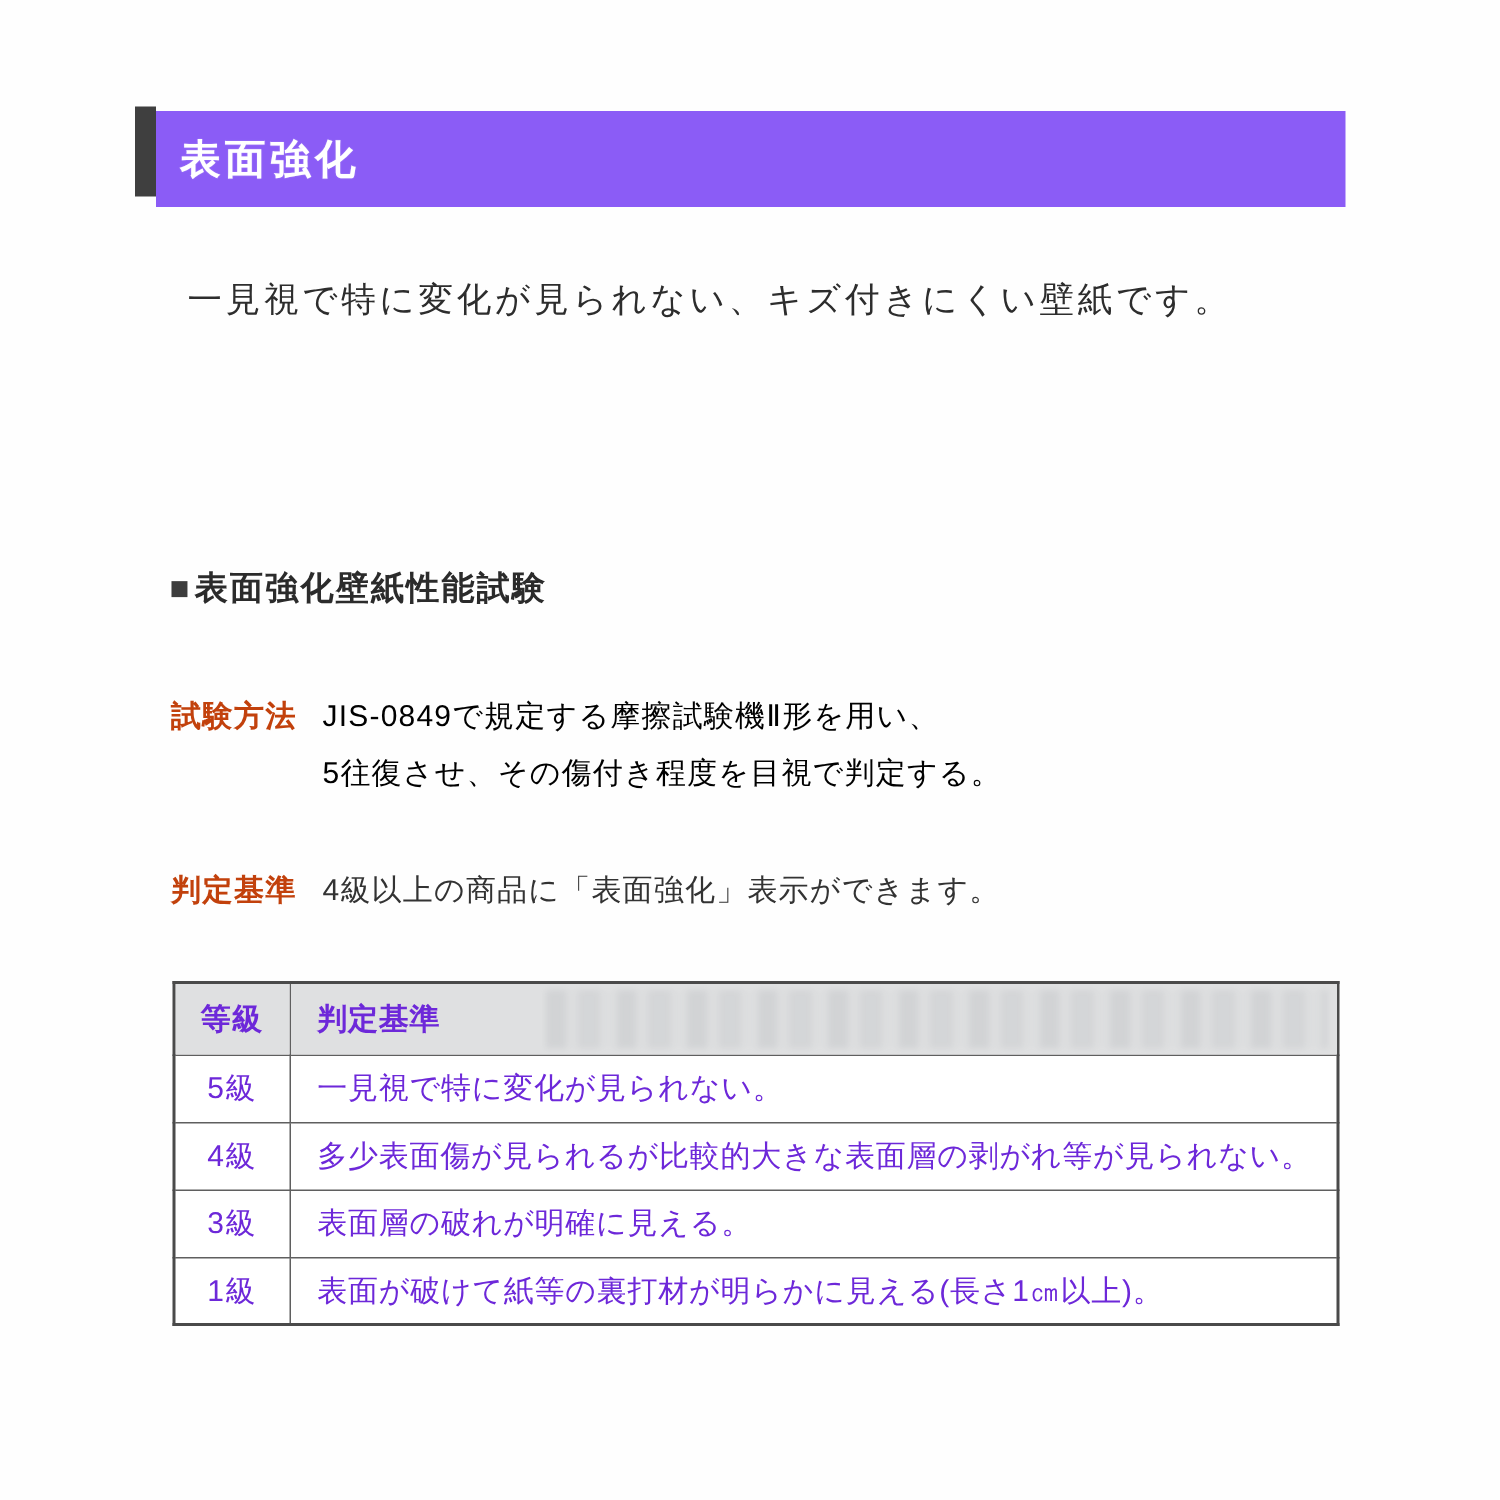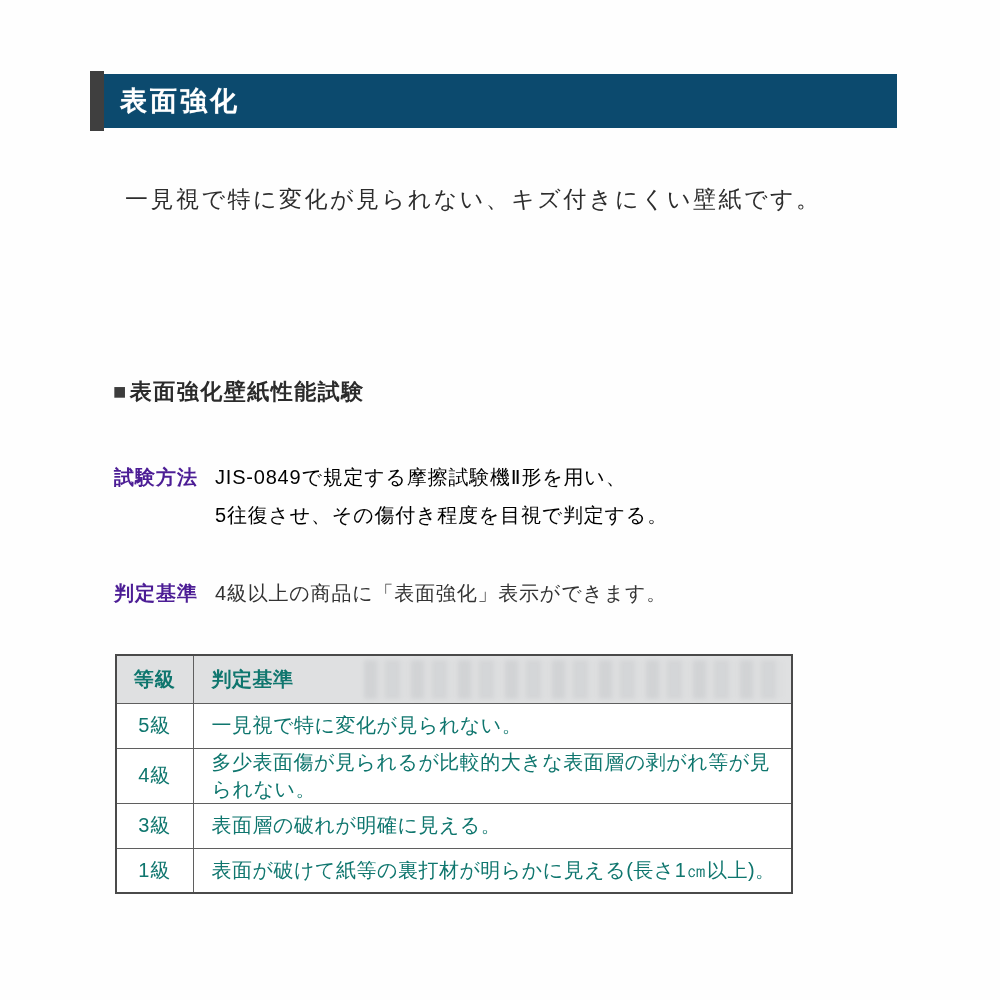--- a/index.html
+++ b/index.html
@@ -14,22 +14,22 @@
   .page { position: absolute; inset: 0; background: #fefefe; }
 
   
   .title-accent {
     position: absolute; left: 90px; top: 71px;
     width: 14px; height: 60px;
     background: #3f3f3f;
   }
   .title-bar {
     position: absolute; left: 104px; top: 74px;
-    width: 793px; height: 54px;
-    background: #0c4a6e;
+    width: 793px; height: 64px;
+    background: #8b5cf6;
     display: flex; align-items: center;
   }
   .title-bar .title-text {
     color: #ffffff; font-weight: bold;
     font-size: 27px; letter-spacing: 3px;
     padding-left: 16px;
     text-shadow: 0 0 1px rgba(255,255,255,0.4);
   }
 
   
@@ -49,41 +49,41 @@
   .section-heading .bullet { color: #3c3c3c; margin-right: 2px; }
   .section-note {
     position: absolute; left: 112px; top: 416px;
     font-size: 17.5px; color: #333333; letter-spacing: 0.5px;
   }
 
   
   .def-label {
     position: absolute; left: 114px;
     font-size: 20px; font-weight: bold;
-    color: #4c1d95; letter-spacing: 1px;
+    color: #c2410c; letter-spacing: 1px;
   }
   .def-label.method { top: 464px; }
   .def-label.judgment { top: 580px; }
   .method-lines {
     position: absolute; left: 215px; top: 464px;
     font-size: 20px; color: #000000; letter-spacing: 0.8px;
   }
   .method-lines .line { height: 37.5px; }
   .judgment-text {
     position: absolute; left: 215px; top: 580px;
     font-size: 20px; color: #333333; letter-spacing: 0.8px;
   }
 
   
   .grade-table {
     position: absolute; left: 115px; top: 654px;
-    width: 678px;
+    width: 778px;
     border-collapse: collapse;
     table-layout: fixed;
-    font-size: 20px; color: #0f766e;
+    font-size: 20px; color: #6d28d9;
     background: #ffffff;
     border: 2px solid #4a4a4a;
   }
   .grade-table col.c1 { width: 77px; }
   .grade-table th, .grade-table td {
     border: 1px solid #5f5f5f;
     vertical-align: middle;
   }
   .grade-table thead th {
     height: 48px;

